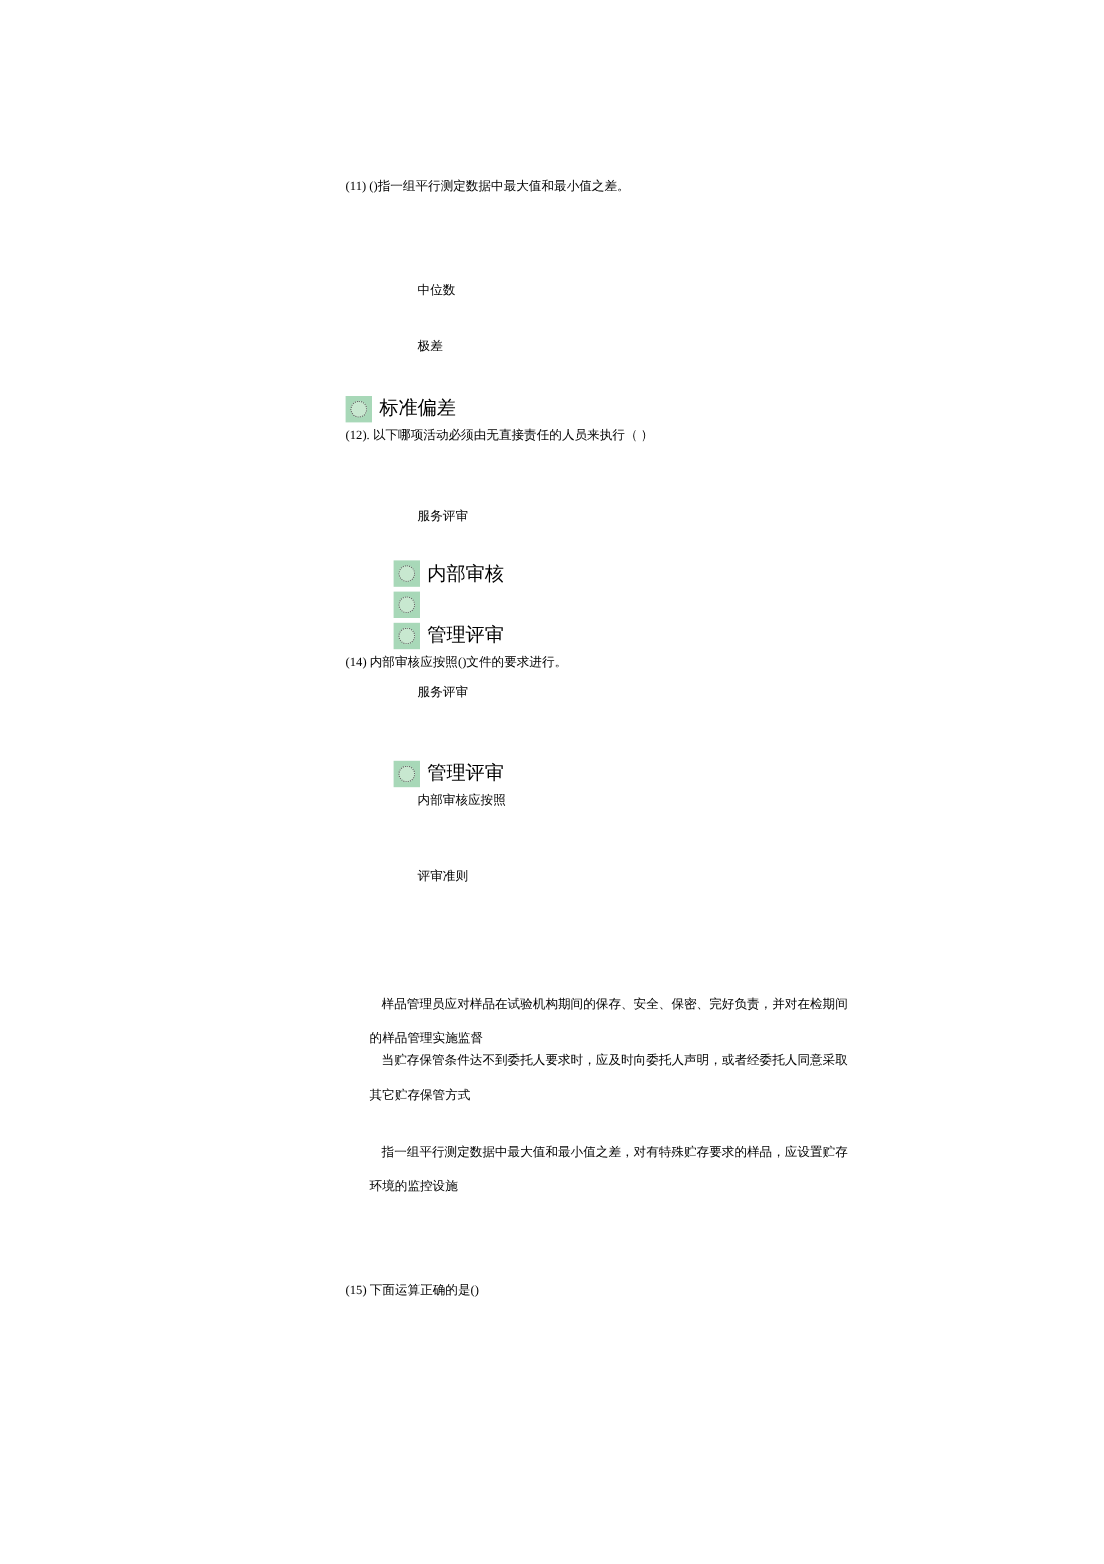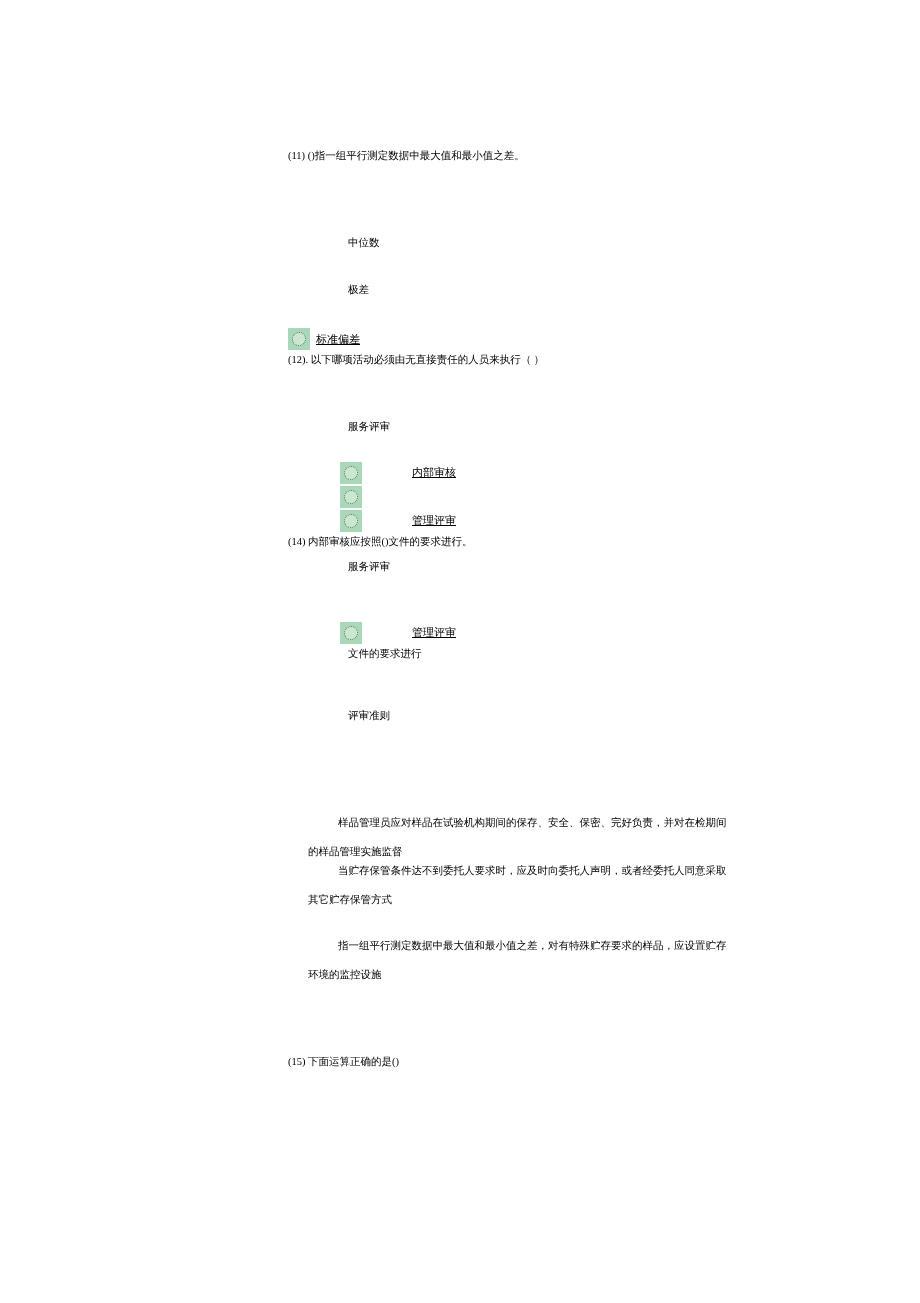--- a/index.html
+++ b/index.html
@@ -46,31 +46,30 @@
       border: 1px dotted #666;
       border-radius: 50%;
       background: #c8e8d0;
     }
     .radio-line {
       display: flex;
       align-items: center;
       margin-bottom: 2px;
     }
     .radio-line .label-text {
-      font-size: 11px;
+      font-size: 16px;
       margin-left: 2px;
-      text-decoration: underline;
     }
-    .indent1 { margin-left: 52px; gap: 44px; }
+    .indent1 { margin-left: 40px; }
     .gap-s { margin-top: 50px; }
     .gap-xs { margin-top: 30px; }
     .gap-m { margin-top: 70px; }
     .gap-l { margin-top: 90px; }
     .para-lead {
-      margin-left: 50px;
+      margin-left: 30px;
       margin-bottom: 2px;
     }
     .para-cont {
       margin-left: 20px;
       margin-bottom: 14px;
     }
   </style>
 </head>
 <body>
 
@@ -103,21 +102,21 @@
     <span class="label-text">管理评审</span>
   </div>
 
   <div class="question-header">(14) 内部审核应按照()文件的要求进行。</div>
   <div class="option-line" style="margin-top:0">服务评审</div>
   <div style="height:38px"></div>
   <div class="radio-line indent1">
     <span class="radio-icon"></span>
     <span class="label-text">管理评审</span>
   </div>
-  <div class="option-line" style="margin-top:0">文件的要求进行</div>
+  <div class="option-line" style="margin-top:0">内部审核应按照</div>
   <div style="height:30px"></div>
   <div class="option-line">评审准则</div>
 
   <div class="gap-l"></div>
   <div class="gap-m"></div>
 
   <div class="para-lead">样品管理员应对样品在试验机构期间的保存、安全、保密、完好负责，并对在检期间</div>
   <div style="height:10px"></div>
   <div class="para-cont">的样品管理实施监督</div>
 

